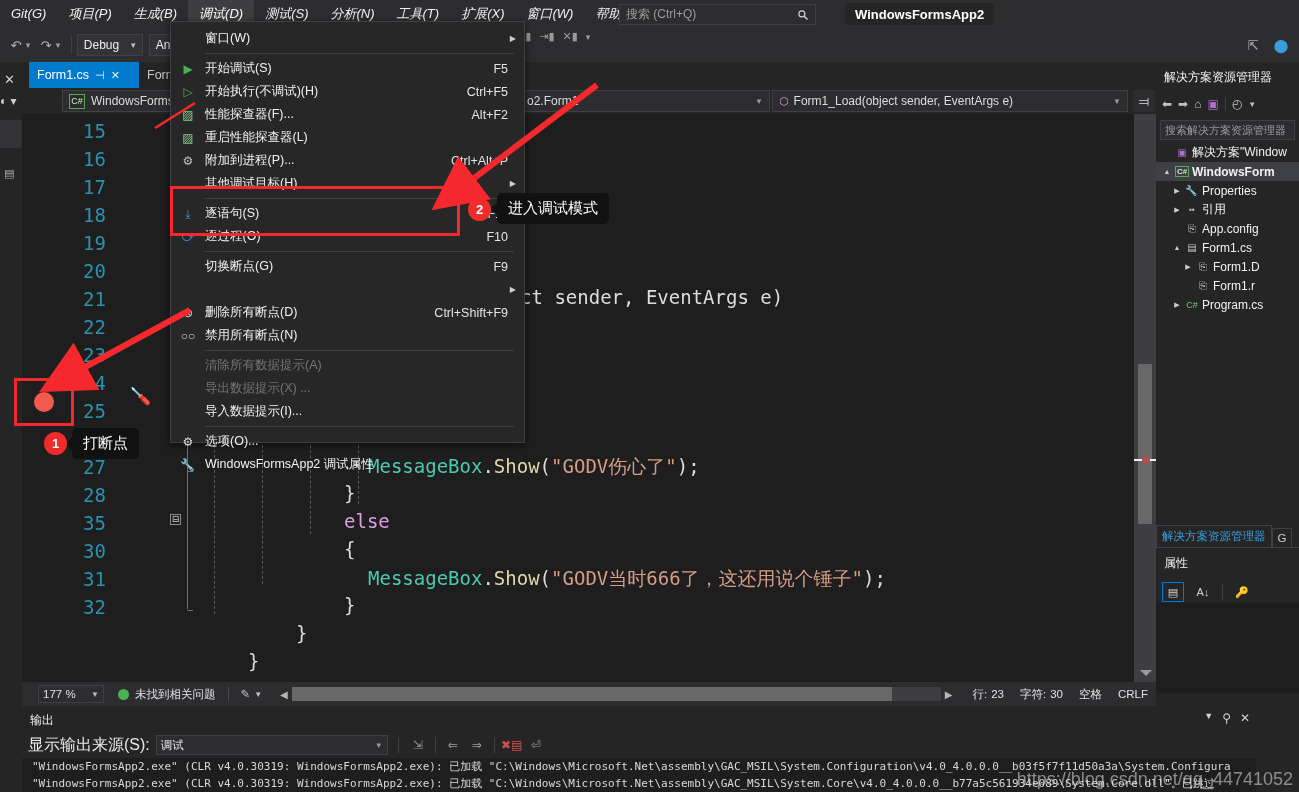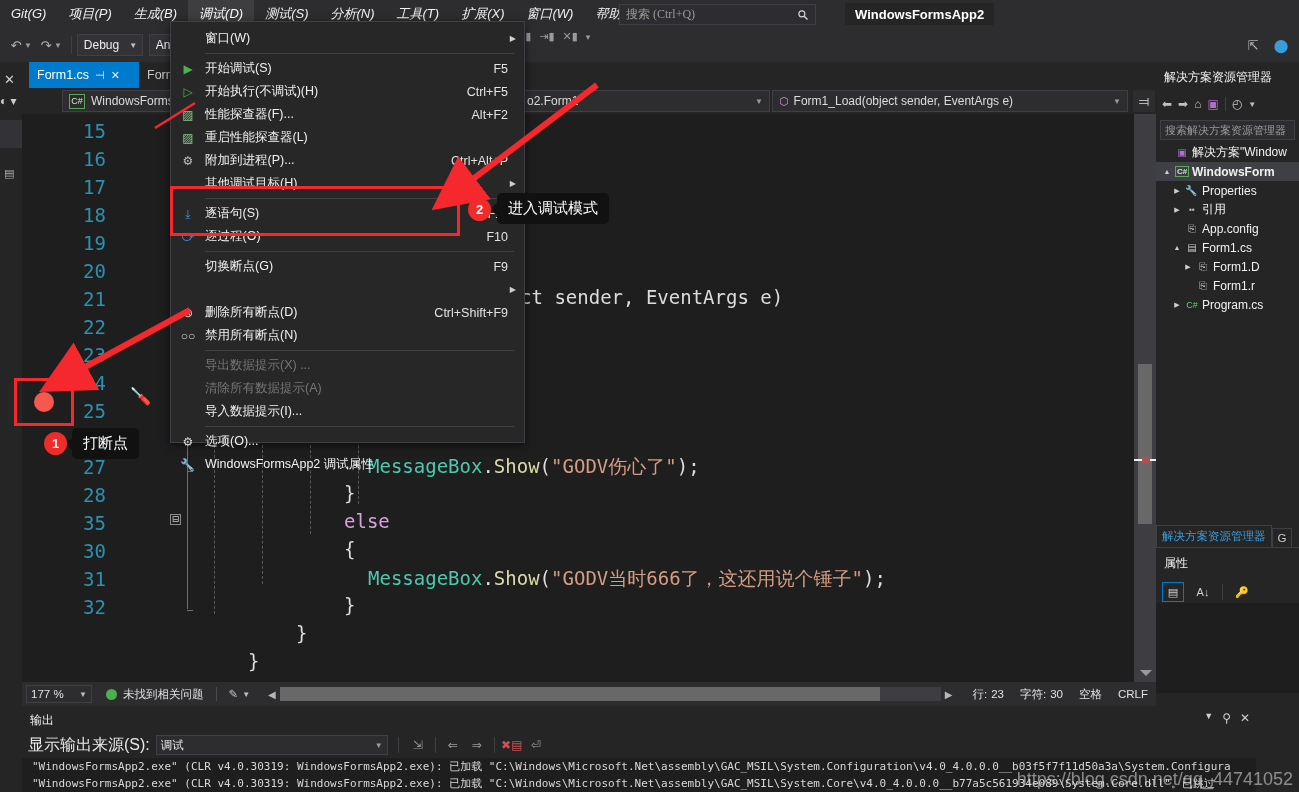--- a/index.html
+++ b/index.html
@@ -19,21 +19,21 @@
     background:#2d2d30; display:flex; align-items:center;
   }
   .menu-item {
     font-size:13px; color:#f1f1f1; padding:14px 11px; line-height:28px;
     white-space:nowrap; cursor:default;font-style:italic;
   }
   .menu-item.active { background:#3e3e40; color:#ffffff; }
   .search-box {
     position:absolute; left:619px; top:4px; width:197px; height:21px;
     background:#2d2d30; border:1px solid #3f3f46; display:flex; align-items:center;
-    padding:0 6px; color:#9a9a9a; font-size:12px;font-family:Liberation Serif, serif;
+    padding:0 6px; color:#9a9a9a; font-size:12px;
   }
   .search-box .ph { flex:1; }
   .search-icon { width:12px; height:12px; }
   .win-title {
     position:absolute; left:845px; top:3px; height:22px;
     background:#252526; color:#ffffff; font-size:13px; font-weight:bold;
     display:flex; align-items:center; padding:0 10px;
   }
 
   
@@ -131,21 +131,21 @@
   .vmark-white { position:absolute; left:0px; top:345px; width:22px; height:2px; background:#f0f0f0; }
   .vcaret-down { position:absolute; left:6px; bottom:6px; width:0;height:0;
     border-left:6px solid transparent;border-right:6px solid transparent;border-top:6px solid #9a9a9a; }
 
   
   .editstatus {
     position:absolute; left:22px; top:682px; width:1134px; height:24px; background:#2d2d30;
     display:flex; align-items:center; font-size:11.5px; color:#e0e0e0;
   }
   .zoomcombo { width:66px; height:18px; border:1px solid #3f3f46; background:#2d2d30;
-      display:flex; align-items:center; justify-content:space-between; padding:0 4px; margin-left:4px; }
+      display:flex; align-items:center; justify-content:space-between; padding:0 4px; margin-left:16px; }
   .ok-dot { width:11px;height:11px;border-radius:50%;background:#4caf50;display:inline-block; }
   .hstrack { flex:1; height:14px; background:#3e3e42; position:relative; margin:0 4px; }
   .hsthumb { position:absolute; left:0; top:0; height:14px; width:600px; background:#686868; }
 
   
   .rightpanel { position:absolute; left:1156px; top:62px; width:143px; height:630px; background:#252526; }
   .pan-title { font-size:12px; color:#f1f1f1; padding:7px 0 6px 8px; }
   .se-toolbar { display:flex; align-items:center; gap:6px; padding:2px 6px; height:24px; color:#c0c0c0; font-size:12px; }
   .se-search { margin:4px 4px 3px 4px; height:20px; border:1px solid #3f3f46; background:#2d2d30;
       color:#9a9a9a; font-size:11px; display:flex; align-items:center; padding:0 4px; overflow:hidden; white-space:nowrap;}
@@ -596,25 +596,25 @@
     </div>
     <div class="dd-item">
       <span class="dd-ico" style="color:#d8d8d8">○○</span>
       <span class="dd-label">禁用所有断点(N)</span>
       <span class="dd-key"></span>
     </div>
     <div class="dd-sep"></div>
 
     <div class="dd-item disabled">
       <span class="dd-ico"></span>
-      <span class="dd-label">导出数据提示(X) ...</span>
+      <span class="dd-label">清除所有数据提示(A)</span>
     </div>
     <div class="dd-item disabled">
       <span class="dd-ico"></span>
-      <span class="dd-label">清除所有数据提示(A)</span>
+      <span class="dd-label">导出数据提示(X) ...</span>
     </div>
     <div class="dd-item">
       <span class="dd-ico"></span>
       <span class="dd-label">导入数据提示(I)...</span>
     </div>
     <div class="dd-sep"></div>
 
     <div class="dd-item">
       <span class="dd-ico" style="color:#dcdcdc">⚙</span>
       <span class="dd-label">选项(O)...</span>

